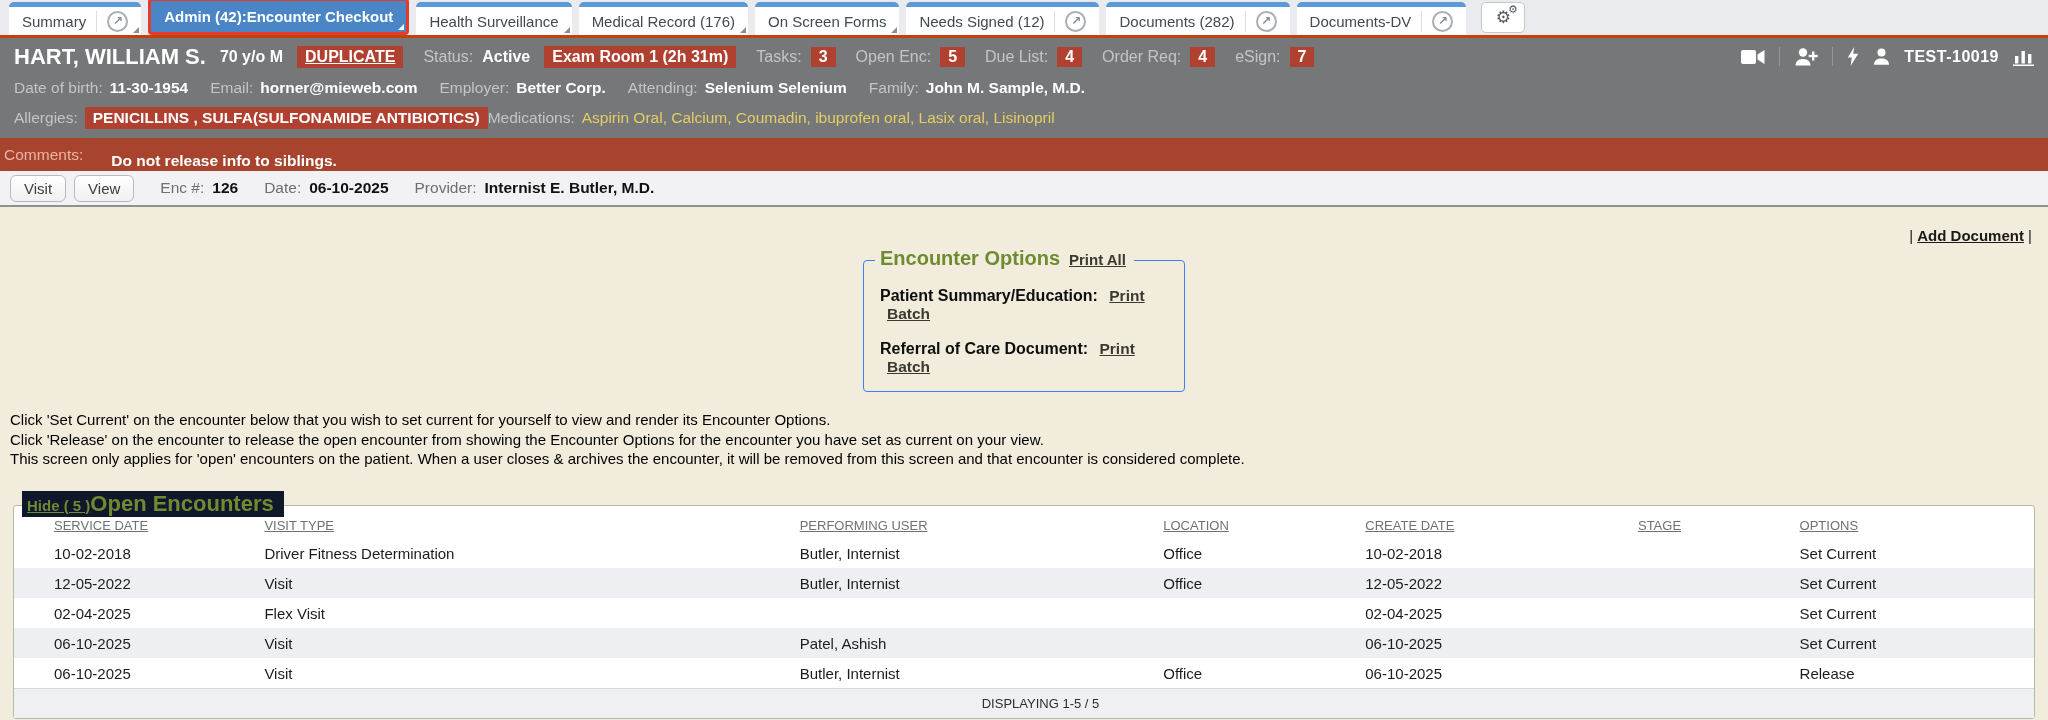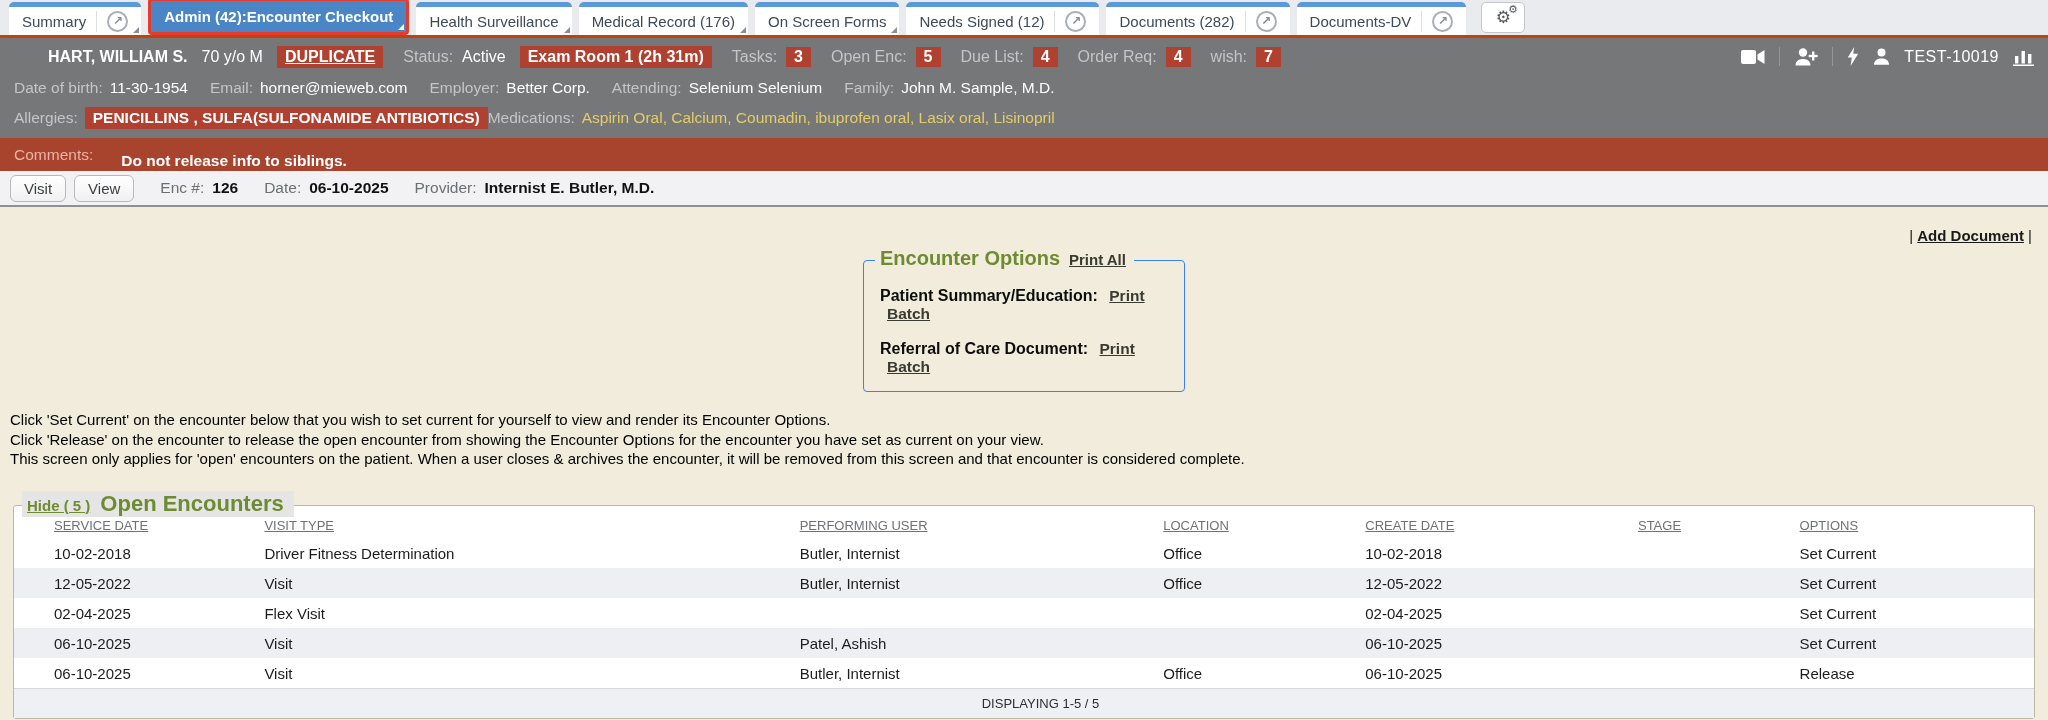--- a/index.html
+++ b/index.html
@@ -25,39 +25,39 @@
     min-width:44px; margin:0 0 2px 8px; display:flex; align-items:center;
     justify-content:center; cursor:pointer; }
   .gear-glyph { font-family:"DejaVu Sans",sans-serif; color:#55595e; font-size:17px;
     position:relative; line-height:1; }
   .gear-small { font-size:11px; position:absolute; top:-5px; right:-7px; }
 
   
   .gray-block { background:#767779; color:#fff; padding:2px 0 5px; }
   .g-row { display:flex; align-items:center; padding:0 14px; }
   .pt-main { height:33px; font-size:16px; gap:14px; }
-  .pt-name { font-weight:bold; font-size:16px;margin-left:34px; }
+  .pt-name { font-weight:bold; font-size:22px; }
   .lbl { color:#c4c5c7; font-weight:normal; }
-  .val { color:#fff; font-weight:normal; }
+  .val { color:#fff; font-weight:bold; }
   .badge { background:#b04130; color:#fff; font-weight:bold; padding:2px 8px; }
   .u { text-decoration:underline; }
   .cgroup { display:flex; align-items:center; gap:9px; margin-left:6px; }
   .badge-num { background:#b04130; color:#fff; font-weight:bold; padding:1px 8px; }
   .right-icons { margin-left:auto; display:flex; align-items:center; gap:14px; }
   .vdiv { width:1px; height:19px; background:#97989a; }
   .uid { font-size:16px; letter-spacing:.5px; }
   .demo { height:30px; font-size:15.5px; }
   .demo .lbl { margin-right:7px; }
   .demo .val { margin-right:22px; }
   .meds { color:#e4cd66; font-weight:normal; }
   .allergy-badge { }
 
   
   .comments { background:#a8432e; height:33px; display:flex; align-items:center;
-    padding:0 14px; font-size:15.5px; }
+    padding:0 4px; font-size:15.5px; }
   .comments .clbl { color:#eab5a6; margin-right:28px; }
   .comments .val { font-weight:bold;margin-top:12px; }
 
   
   .encbar { background:#f2f2f4; height:36px; display:flex; align-items:center;
     padding:0 10px; border-bottom:2px solid #8f9092; font-size:15.5px; gap:8px; }
   .btn { background:linear-gradient(#ffffff,#f0f0f1); border:1px solid #b7babd;
     border-radius:6px; padding:4px 13px; font-size:15px; color:#3c4043; cursor:pointer; }
   .encbar .elbl { color:#6b6f73; margin-left:18px; }
   .encbar .eval { color:#111; font-weight:bold; }
@@ -74,22 +74,22 @@
   .eo-title { color:#6f8b31; font-weight:bold; font-size:20px; }
   .lnk { color:#3a3a31; font-weight:bold; text-decoration:underline; cursor:pointer; }
   .eo-printall { font-size:15px; }
   .eo-row { font-size:16px; font-weight:bold; color:#0d0d0d; margin-bottom:17px; }
   .eo-row .lnk { margin-left:7px; font-size:15.5px; }
 
   .instructions { margin:18px 0 16px 10px; font-size:15px; color:#000; line-height:19.5px; }
 
   .oe-section { margin:36px 13px 0; border:1px solid #bcb8a6; border-radius:3px;
     position:relative; background:#fff; }
-  .oe-legend { position:absolute; top:-15px; left:8px; background:#e5e5e5;
-    padding:0 10px 0 5px; display:flex; align-items:baseline; gap:10px; white-space:nowrap; }
+  .oe-legend { position:absolute; top:-15px; left:8px; background:#0f172a;
+    padding:0 10px 0 5px; display:flex; align-items:baseline; white-space:nowrap; }
   .oe-hide { color:#6f8b31; font-weight:bold; font-size:15px; text-decoration:underline; cursor:pointer; }
   .oe-title { color:#6f8b31; font-weight:bold; font-size:22px; }
   table { width:100%; border-collapse:collapse; font-size:15px; color:#1c1c1c; }
   thead th { text-align:left; font-weight:normal; color:#6e7277; font-size:13px;
     text-decoration:underline; padding:12px 8px 5px; cursor:pointer; }
   thead th:first-child, tbody td:first-child { padding-left:40px; }
   tbody td { padding:7px 8px 6px; }
   tr.alt { background:#edeff3; }
   .tfoot-row td { background:#eff0f3; border-top:1px solid #d6d7da; text-align:center;
     font-size:13px; color:#2e2e2e; padding:7px; }
@@ -168,21 +168,21 @@
     </span>
     <span class="cgroup">
       <span class="lbl">Due List:</span>
       <span class="badge-num">4</span>
     </span>
     <span class="cgroup">
       <span class="lbl">Order Req:</span>
       <span class="badge-num">4</span>
     </span>
     <span class="cgroup">
-      <span class="lbl">wish:</span>
+      <span class="lbl">eSign:</span>
       <span class="badge-num">7</span>
     </span>
     <span class="right-icons">
       <svg class="icon-svg" width="24" height="16" viewBox="0 0 24 16" fill="#fff">
           <rect x="0" y="1" width="15" height="14" rx="2"></rect>
           <path d="M16.5 5.5 L23.5 1 V15 L16.5 10.5 Z"></path>
         </svg>
       <span class="vdiv"></span>
       <svg class="icon-svg" width="24" height="18" viewBox="0 0 24 18" fill="#fff">
           <circle cx="9" cy="4.5" r="4.2"></circle>

